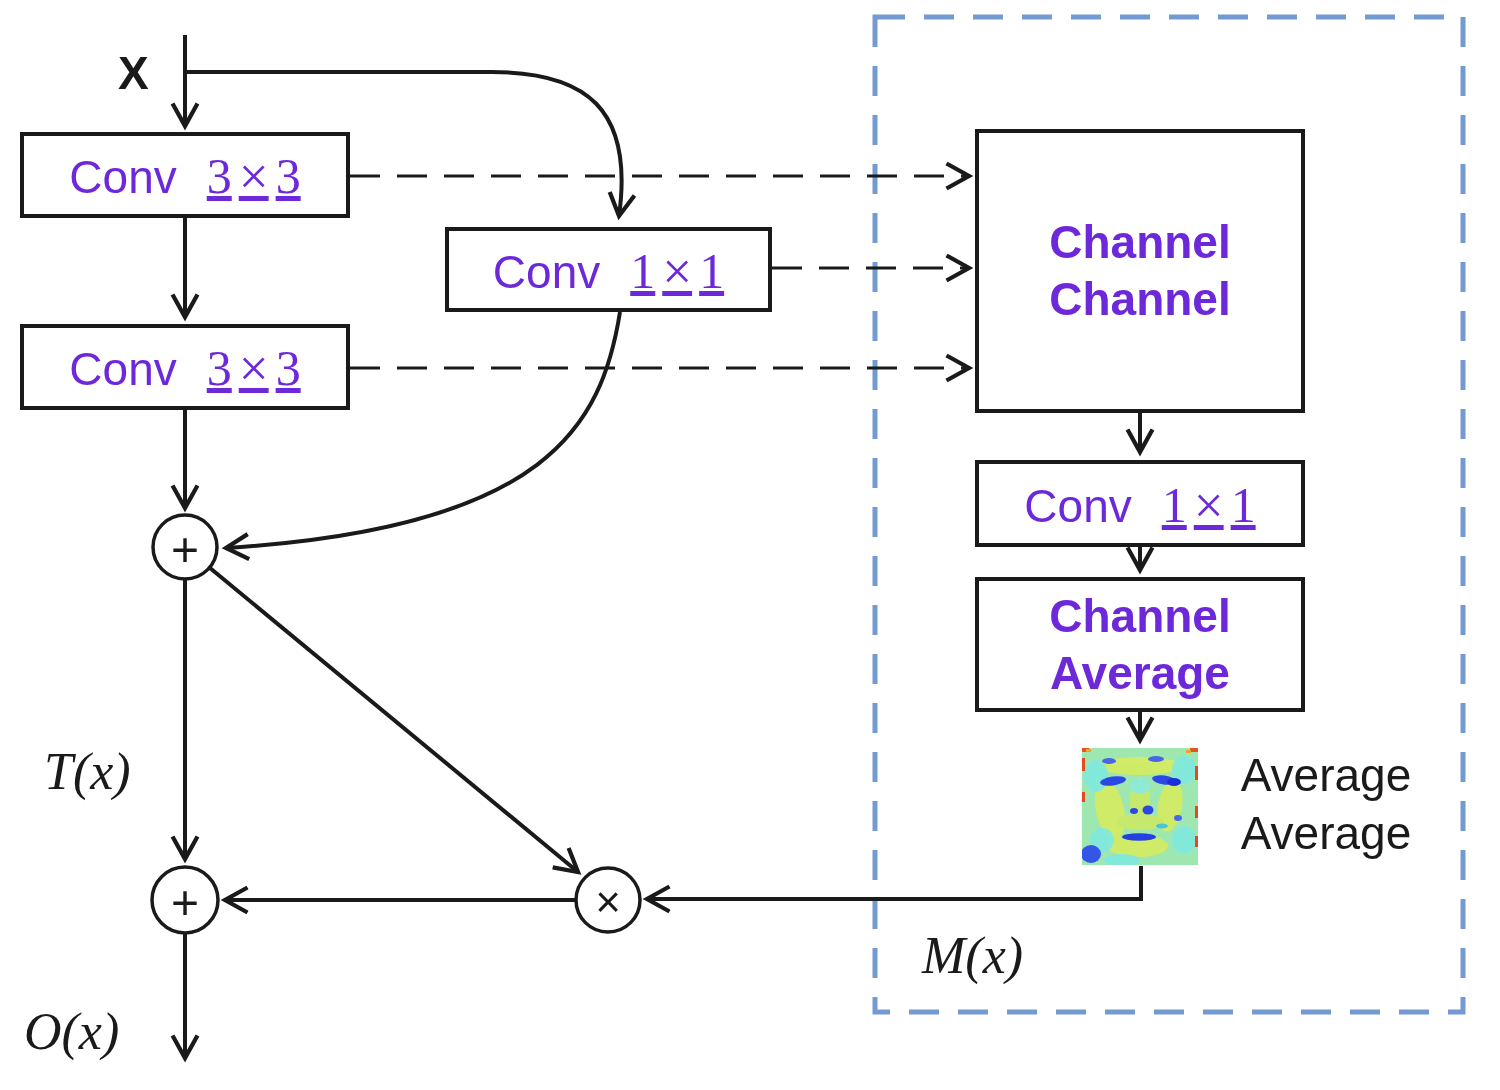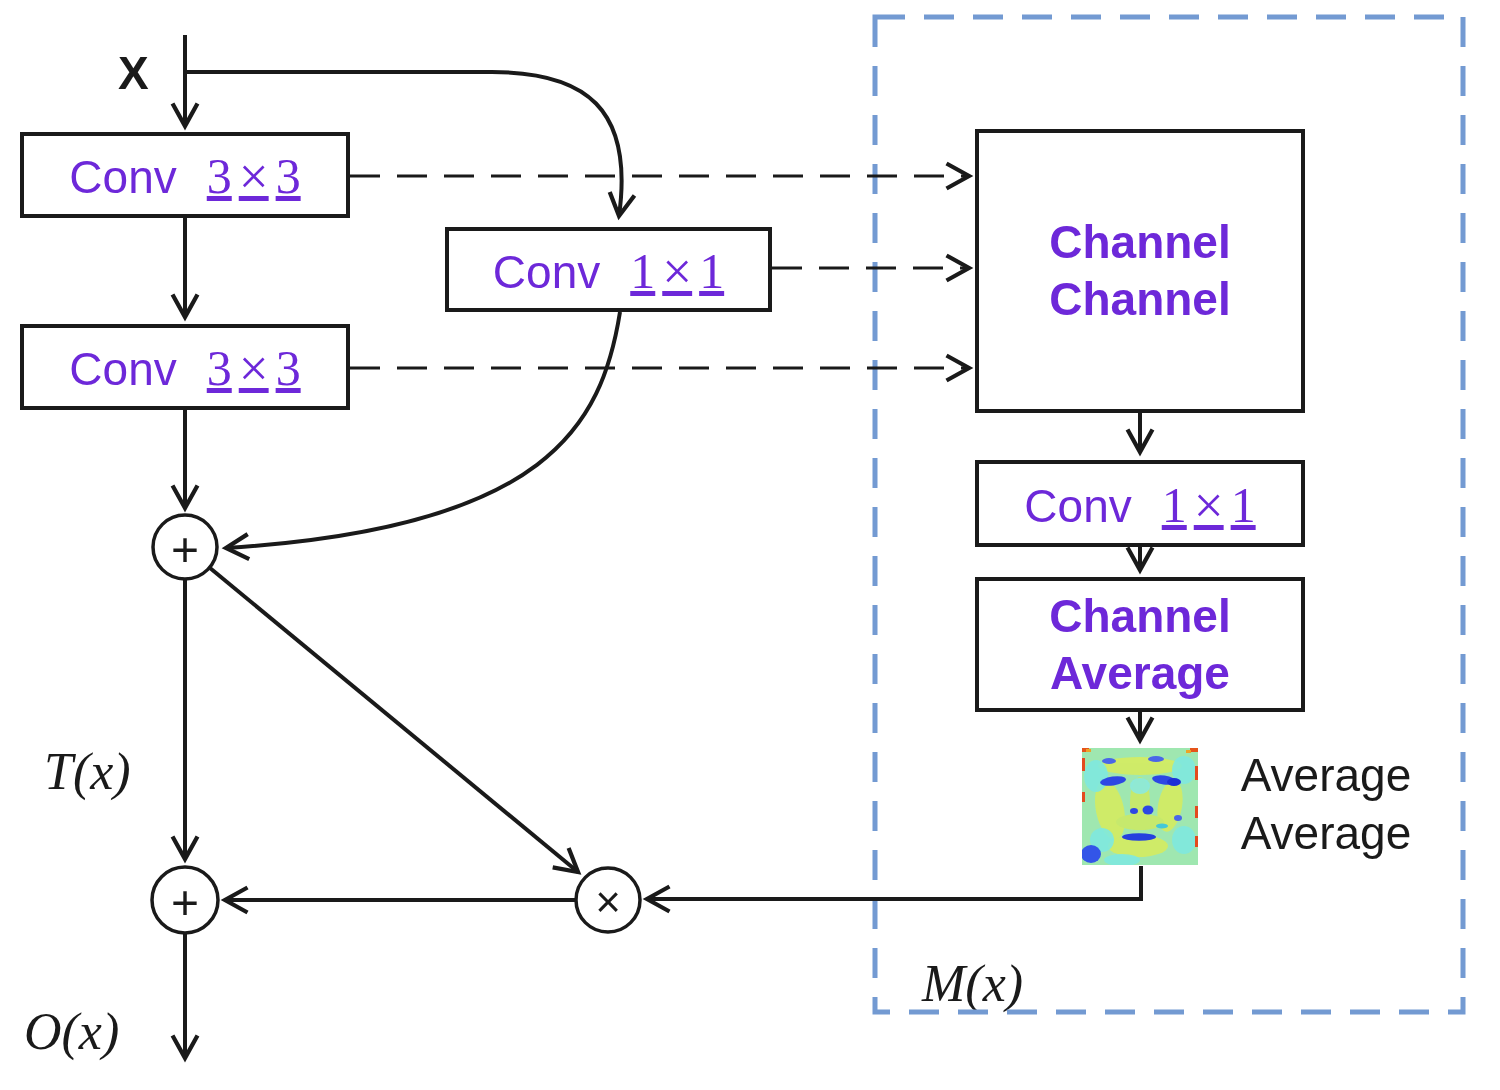--- a/index.html
+++ b/index.html
@@ -122,21 +122,21 @@
       <rect x="104" y="2" width="5" height="3" fill="#eda328"></rect>
     </g>
   </svg>
 
   <div class="lbl lbl-x" style="left:118px;top:46px;">X</div>
 
   <div class="lbl lbl-math" style="left:44px;top:694px;margin-top:48px;">T(x)</div>
 
   <div class="lbl lbl-math" style="left:24px;top:1002px;">O(x)</div>
 
-  <div class="lbl lbl-math" style="left:922px;top:926px;margin-top:28px;">M(x)</div>
+  <div class="lbl lbl-math" style="left:922px;top:926px;">M(x)</div>
 
   <div class="caption">
     <div>Average</div>
     <div>Average</div>
   </div>
 
   <svg id="wires" viewBox="0 0 1500 1090">
     <defs>
       <marker id="arr" viewBox="0 0 12 12" refX="10" refY="6" markerWidth="30" markerHeight="30" markerUnits="userSpaceOnUse" orient="auto-start-reverse">
         <path d="M1,1 L10,6 L1,11" fill="none" stroke="#1a1a1a" stroke-width="1.7"></path>

